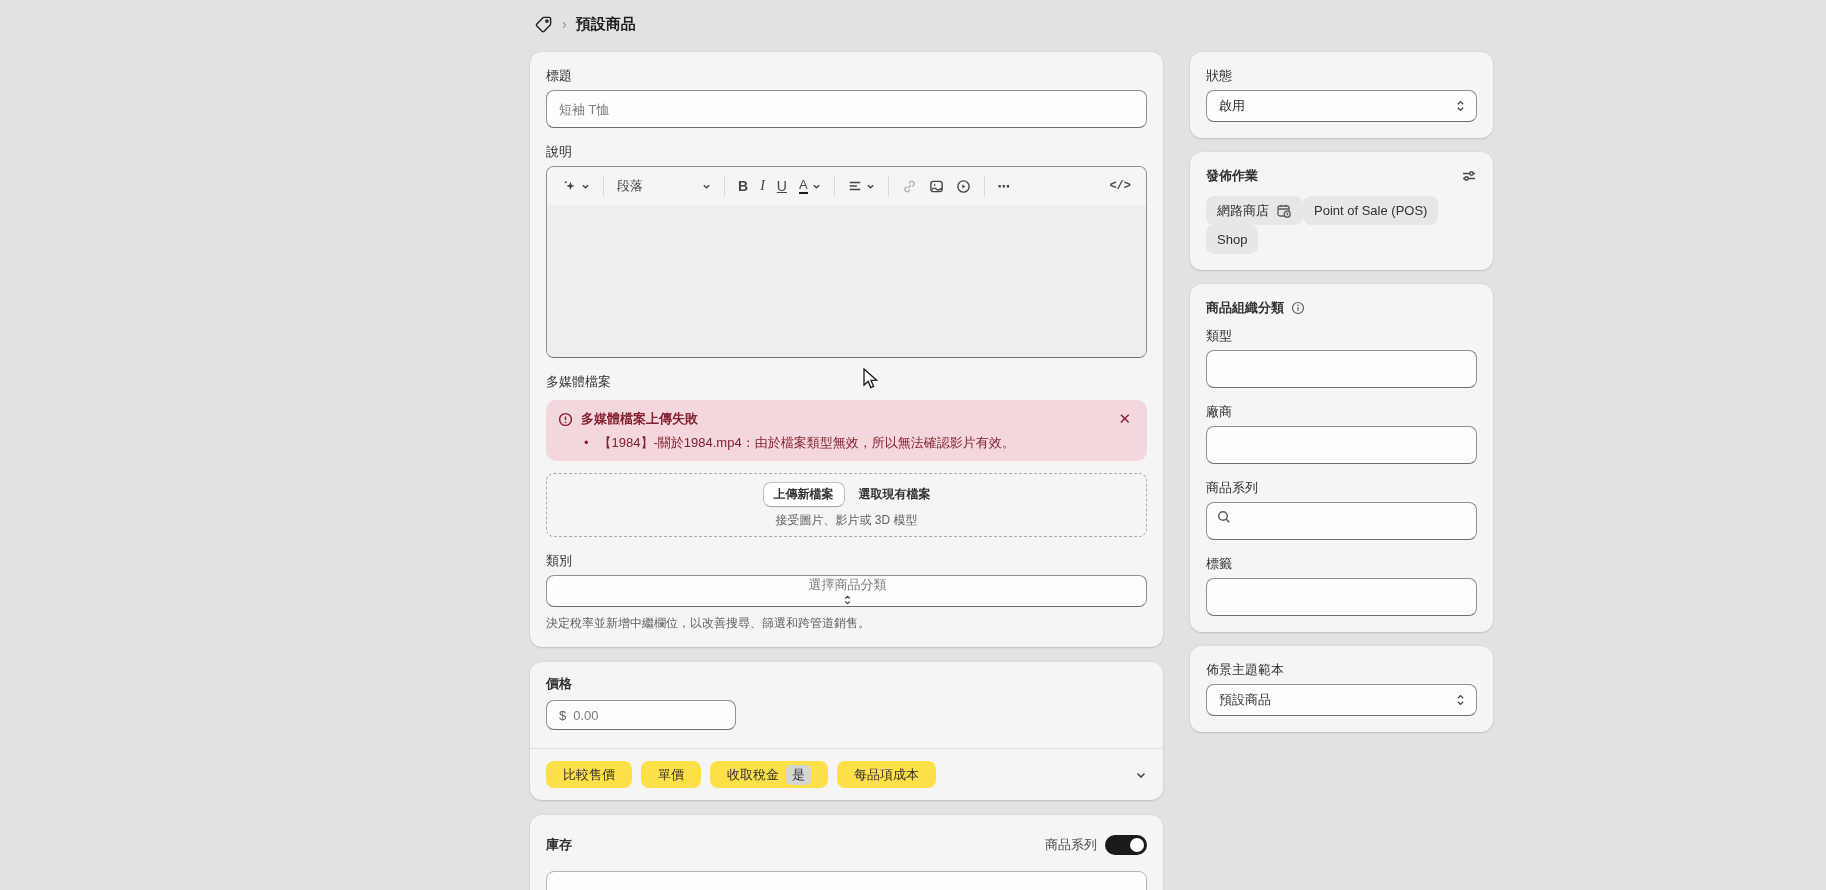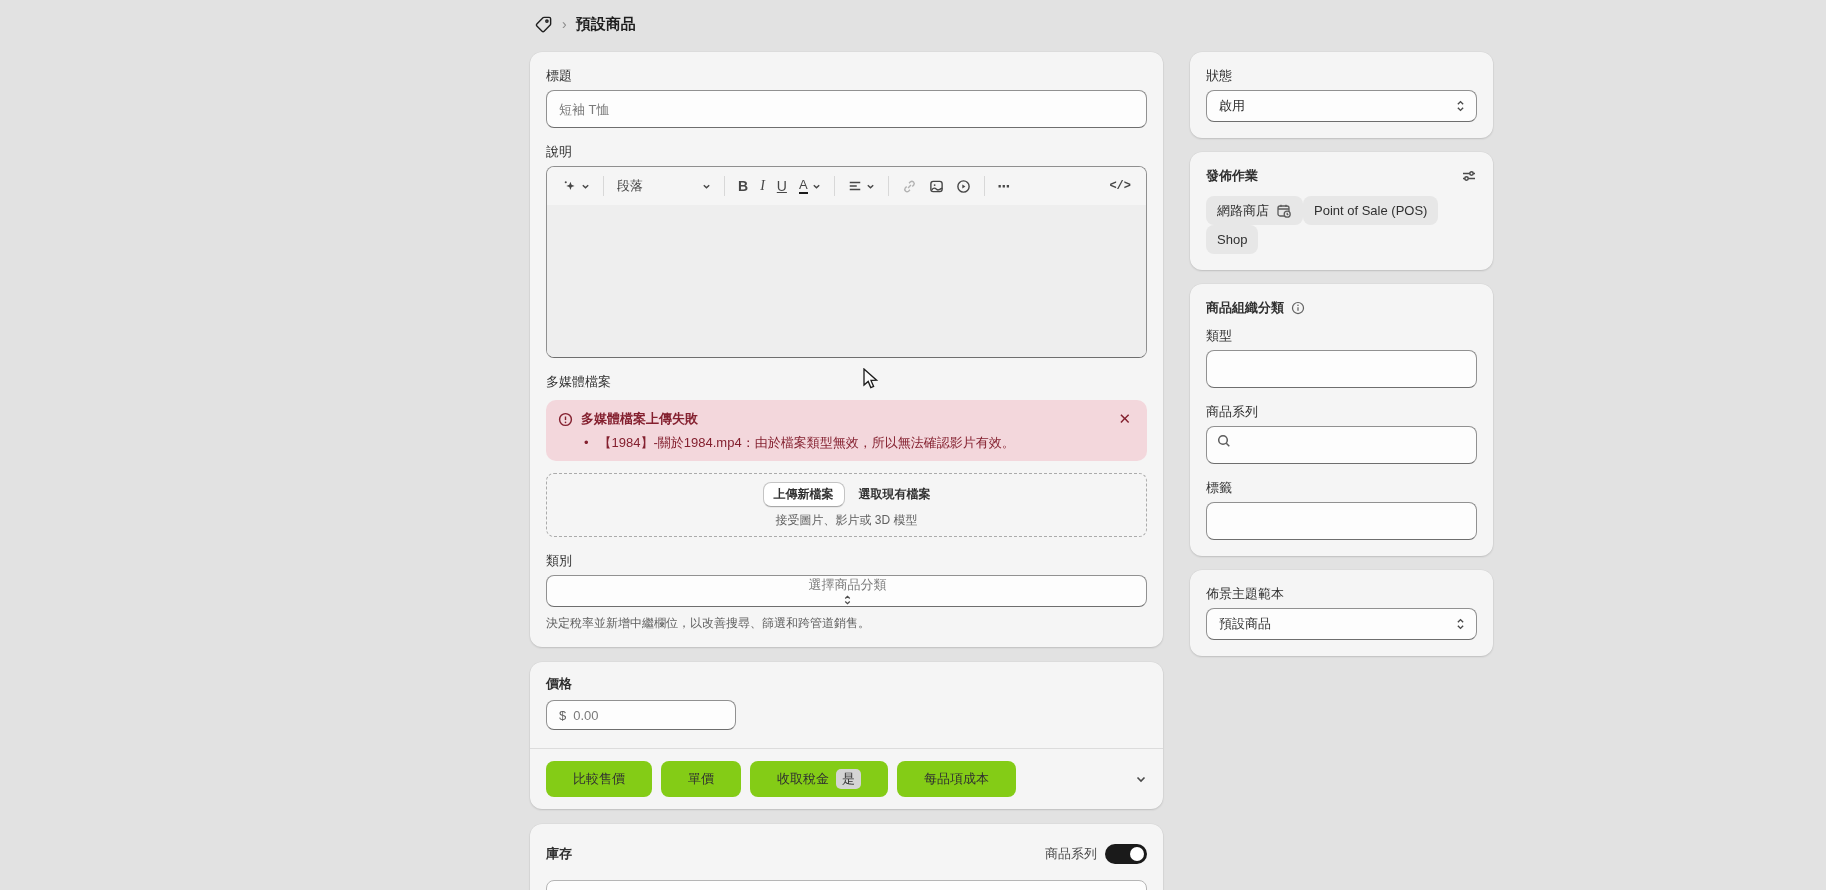--- a/index.html
+++ b/index.html
@@ -90,22 +90,22 @@
   .card-pricing .pricing-top { padding:14px 16px 18px; }
   .price-box {
     width:190px; height:30px; background:#fdfdfd; border:1px solid #919191; border-bottom-color:#6e6e6e;
     border-radius:8px; display:flex; align-items:center; padding:0 12px; gap:7px; margin-top:8px;
   }
   .price-box .currency { color:#616161; }
   .price-box input { border:none; outline:none; background:transparent; width:100%; font-size:13px; font-family:inherit; color:#303030; }
   .price-box input::placeholder { color:#7a7a7a; }
   .chips-row { border-top:1px solid #dcdcdc; padding:12px 16px; display:flex; align-items:center; gap:9px; }
   .chip {
-    background:#84cc16; border-radius:8px; height:36px; display:inline-flex; align-items:center;
-    padding:0 27px; cursor:pointer; color:#303030; gap:7px;
+    background:#fde047; border-radius:8px; height:27px; display:inline-flex; align-items:center;
+    padding:0 17px; cursor:pointer; color:#303030; gap:7px;
   }
   .chip .chip-value { background:#d5d5d5; border-radius:5px; padding:1px 6px; }
   .chips-caret { margin-left:auto; cursor:pointer; color:#4a4a4a; display:flex; }
 
   
   .card-inventory { height:120px; padding-top:20px; }
   .inv-head { display:flex; align-items:center; }
   .inv-head .spacer { flex:1; }
   .toggle-label { color:#4a4a4a; margin-right:8px; }
   .toggle { width:42px; height:20px; border-radius:10px; background:#1a1a1a; position:relative; cursor:pointer; }
@@ -349,20 +349,24 @@
           <circle cx="8" cy="8" r="6.3"></circle>
           <path d="M8 7.2 V11"></path>
           <circle cx="8" cy="4.9" r="0.9" fill="#616161" stroke="none"></circle>
         </svg>
       </div>
       <div class="org-field">
         <label class="field-label">類型</label>
         <input class="text-input" type="text" style="">
       </div>
       <div class="org-field">
+        <label class="field-label">廠商</label>
+        <input class="text-input" type="text" style="">
+      </div>
+      <div class="org-field">
         <label class="field-label">商品系列</label>
         <div class="input-with-icon">
           <svg class="lead-icon" width="16" height="16" viewBox="0 0 16 16" fill="none" stroke="#5c5c5c" stroke-width="1.5">
             <circle cx="7" cy="7" r="4.3"></circle>
               <path d="M10.3 10.3 L13.3 13.3"></path>
           </svg>
           <input class="text-input" type="text" style="">
         </div>
       </div>
       <div class="org-field">

